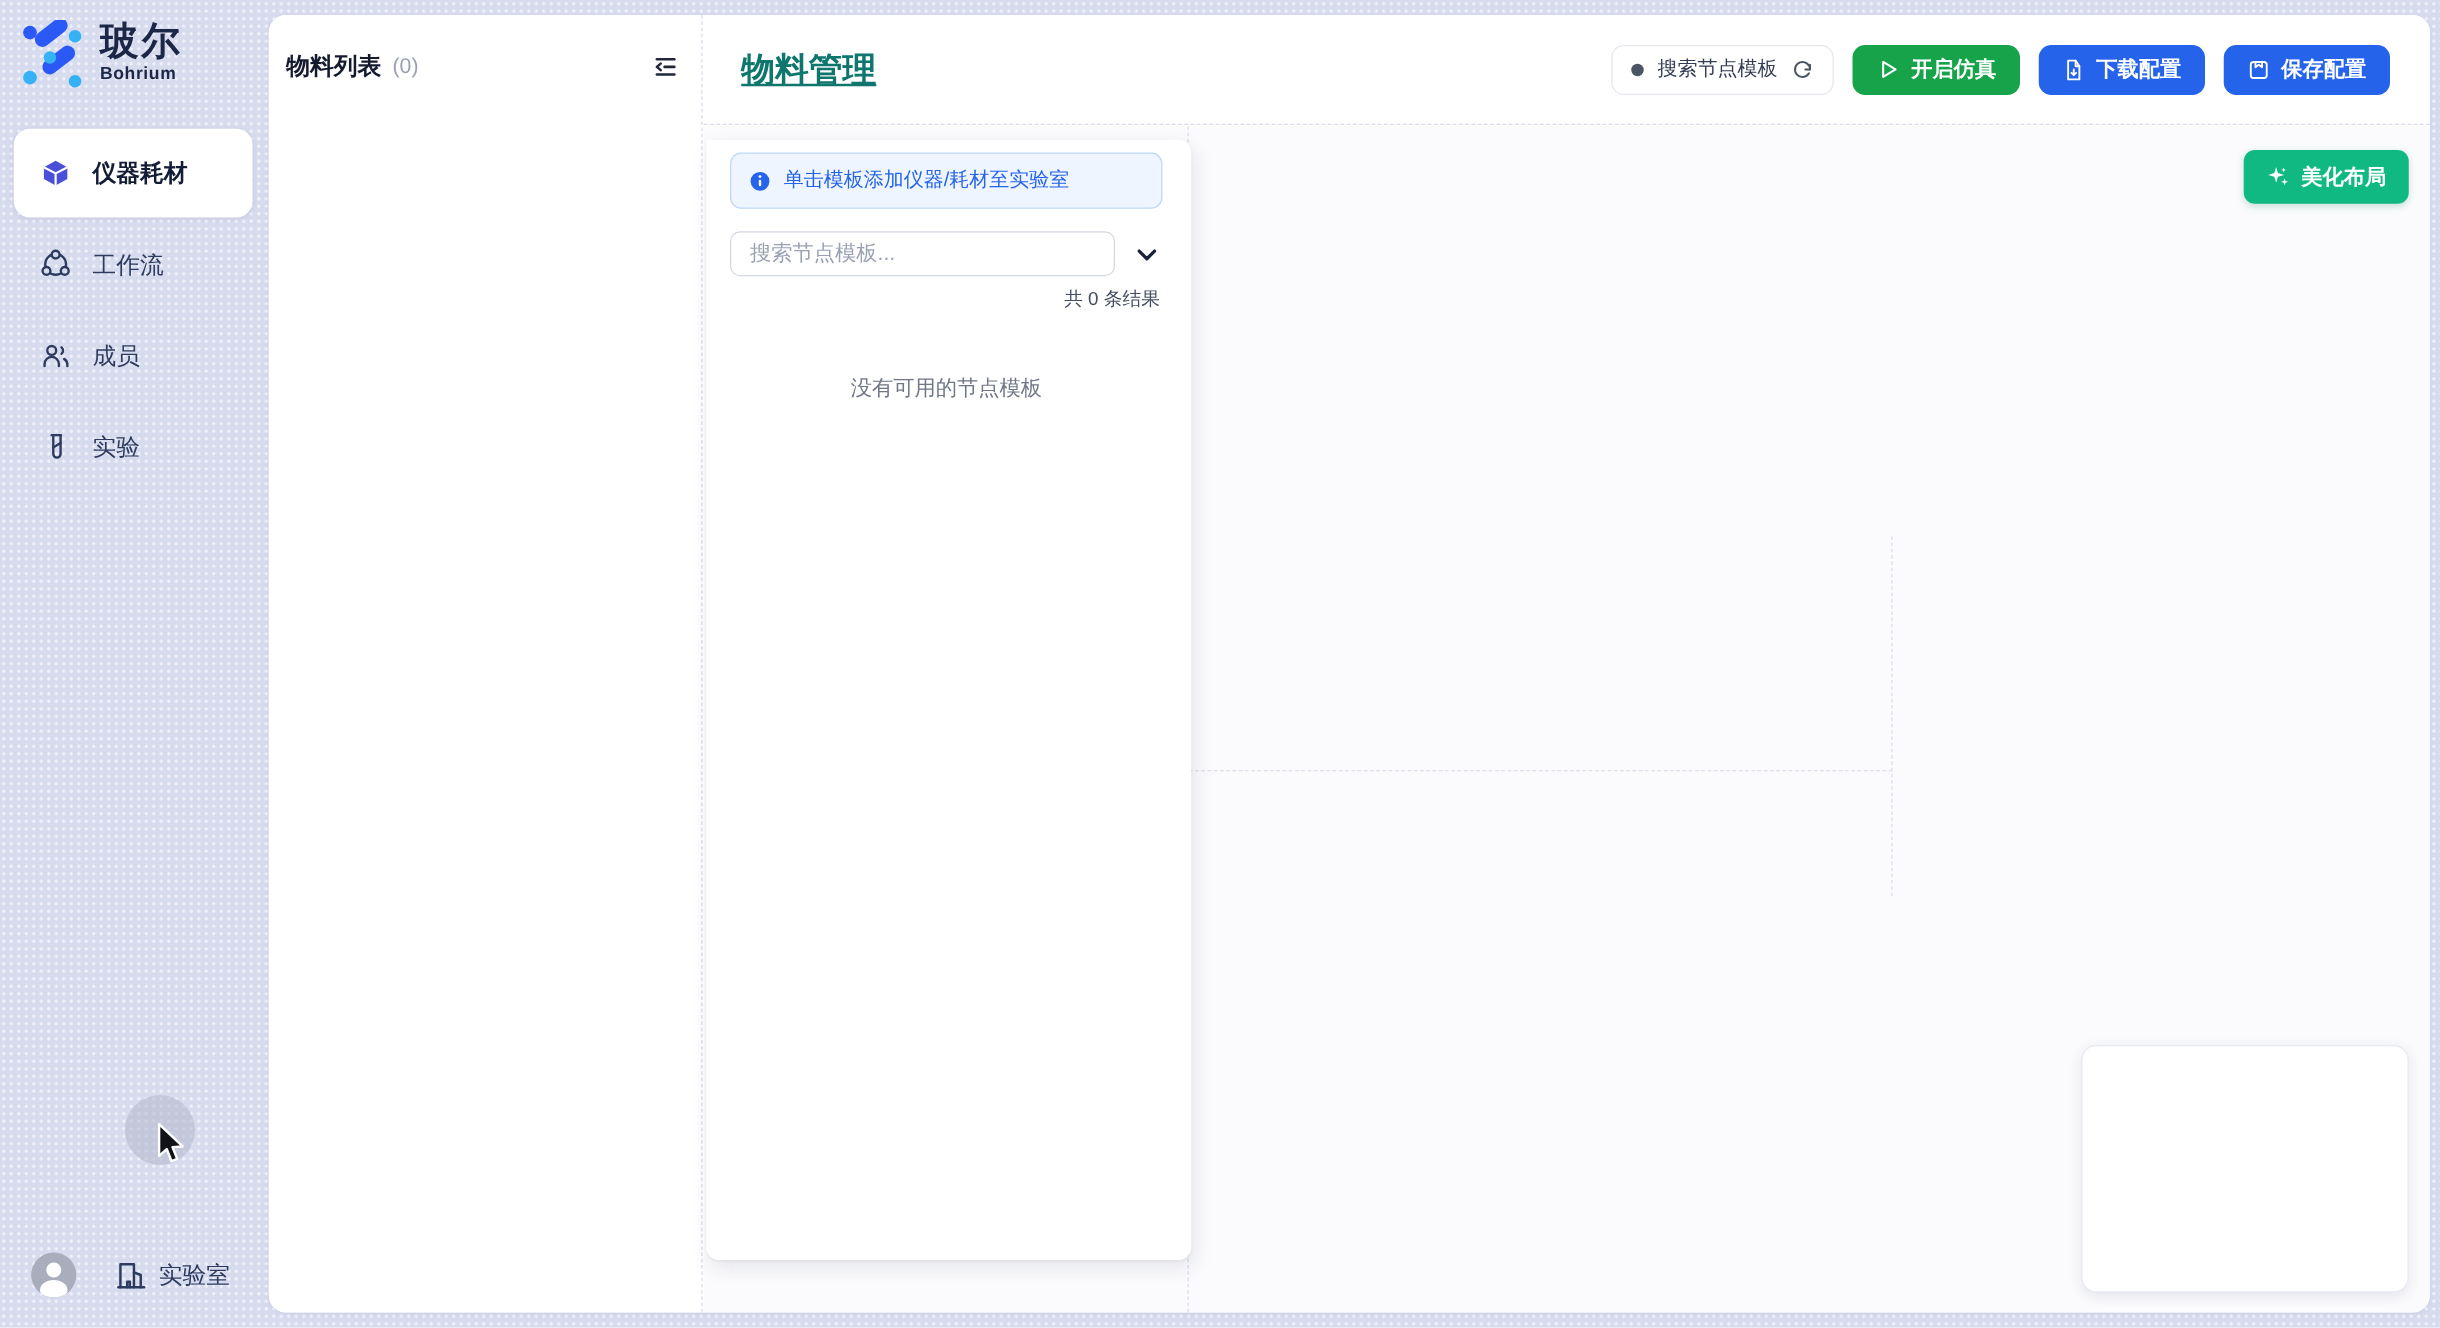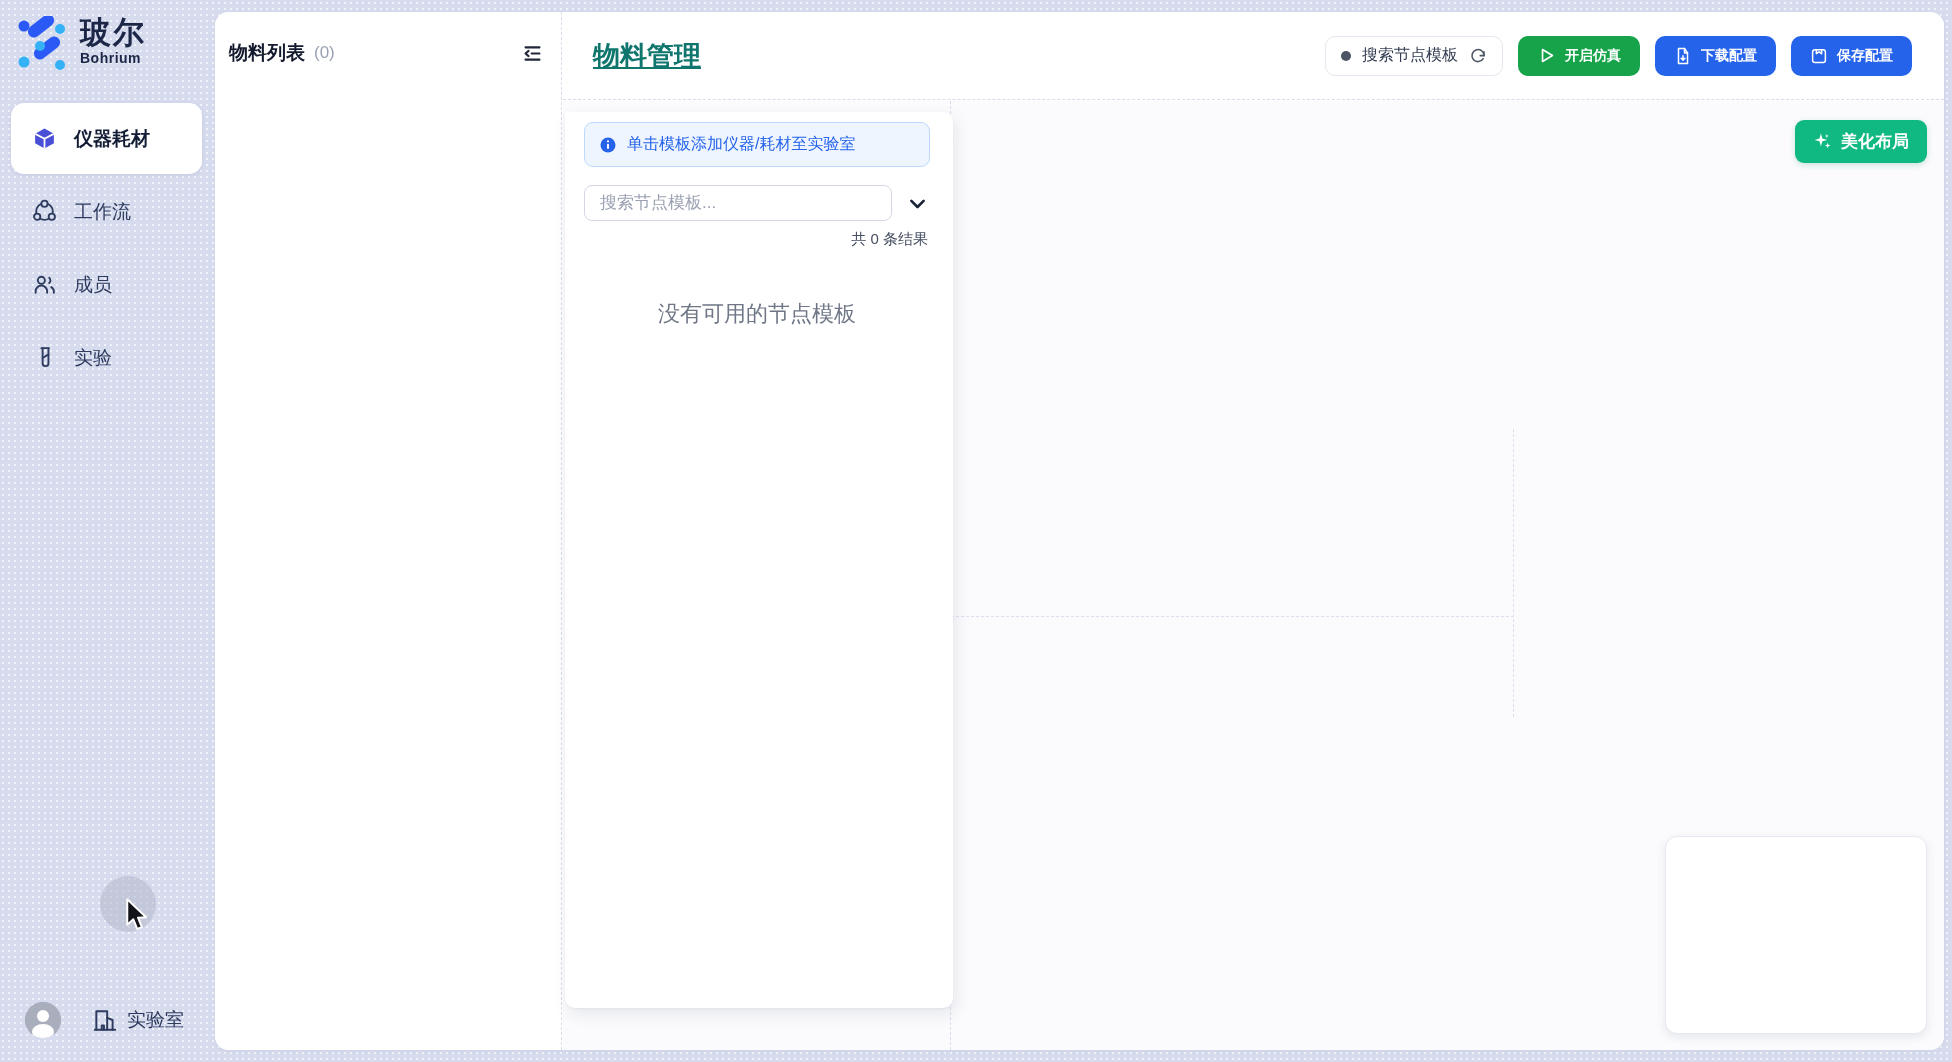--- a/index.html
+++ b/index.html
@@ -49,21 +49,21 @@
   .main-right { position:absolute; left:348px; top:0; right:0; height:100%; }
   .page-header { height:88px; display:flex; align-items:center;
                  padding:0 32px 0 30px; border-bottom:1px dashed #d8dcea; background:#fff;}
   .page-title { font-size:27px; font-weight:bold; color:#0f766e;text-decoration:underline; }
   .actions { margin-left:auto; display:flex; align-items:center; gap:15px; }
   .status-pill { height:40px; display:flex; align-items:center; gap:11px; padding:0 15px;
                  border:1px solid #e4e7ef; border-radius:10px; background:#fff; }
   .status-dot { width:10px; height:10px; border-radius:50%; background:#4b5563; }
   .status-label { font-size:16px; color:#333d52; }
   .btn { height:40px; display:flex; align-items:center; gap:9px; padding:0 19px;
-         border:none; border-radius:10px; color:#fff; font-size:14px; font-weight:bold;
+         border:none; border-radius:10px; color:#fff; font-size:17px; font-weight:bold;
          font-family:inherit; cursor:pointer; }
   .btn-green { background:#16a34a; }
   .btn-blue  { background:#2563eb; }
 
   
   .canvas { position:absolute; left:0; right:0; top:89px; bottom:0; background:#fbfbfd;text-decoration:underline; }
   .guide-v1 { position:absolute; left:387px; top:0; bottom:0; width:0;
               border-left:1px dashed #d9dcec; }
   .guide-h1 { position:absolute; left:388px; top:515px; width:563px; height:0;
               border-top:1px dashed #dcdfee; }
@@ -77,21 +77,21 @@
   .hint-banner { display:flex; align-items:center; gap:10px; height:45px; padding:0 14px;
                  background:#eef5ff; border:1px solid #bcd8fb; border-radius:9px;
                  color:#2563eb; font-size:16px; white-space:nowrap; }
   .search-row { display:flex; align-items:center; margin-top:18px; }
   .search-input { width:308px; height:36px; border:1px solid #d4d8e3; border-radius:8px;
                   padding:0 15px; font-size:17px; font-family:inherit; color:#1c2436;
                   background:#fff; outline:none; }
   .search-input::placeholder { color:#9aa1b2; }
   .dd-chevron { margin-left:15px; color:#1b2437; cursor:pointer; }
   .result-count { margin-top:9px; text-align:right; font-size:15px; color:#454d60; padding-right:2px;}
-  .empty-text { margin-top:50px; text-align:center; font-size:22px; color:#6f7686; }
+  .empty-text { margin-top:50px; text-align:center; font-size:17px; color:#6f7686; }
 
   .beautify-btn { position:absolute; top:19px; right:17px; height:43px;
                   display:flex; align-items:center; gap:9px; padding:0 18px;
                   background:#10b981; border:none; border-radius:9px;
                   color:#fff; font-size:17px; font-weight:bold; font-family:inherit;
                   box-shadow:0 2px 6px rgba(16,120,90,.20); cursor:pointer; }
 
   .minimap { position:absolute; right:17px; bottom:16px; width:262px; height:198px;
              background:#fff; border:1px solid #e7e9f1; border-radius:12px;
              box-shadow:0 3px 10px rgba(40,50,90,.10); }

